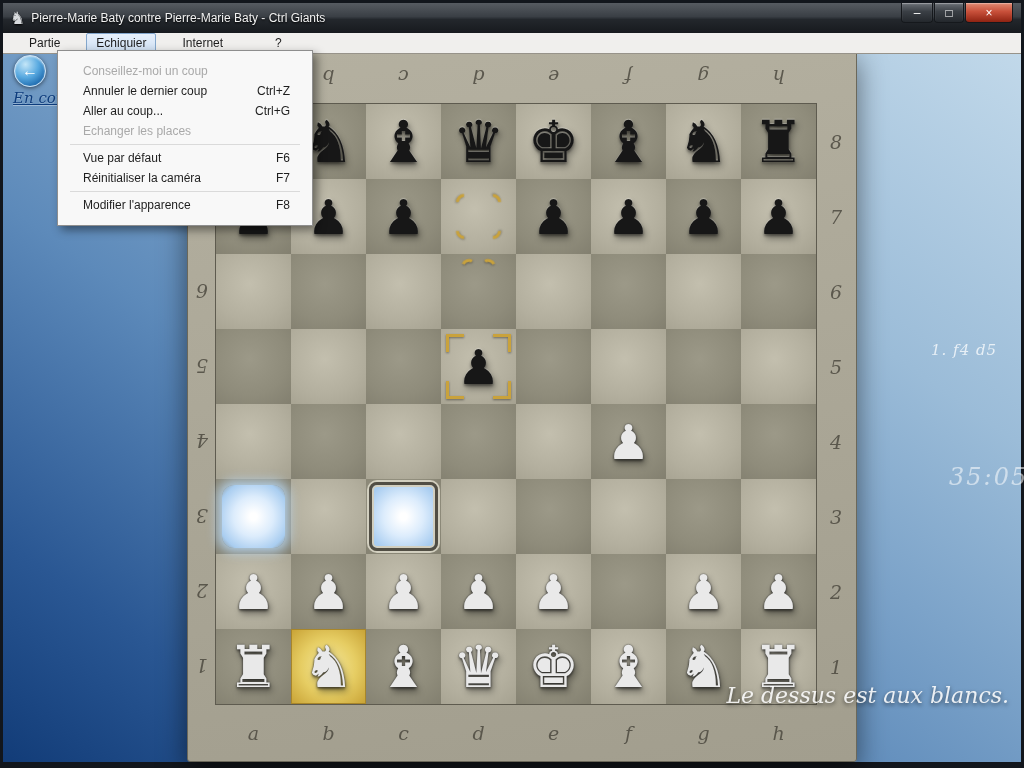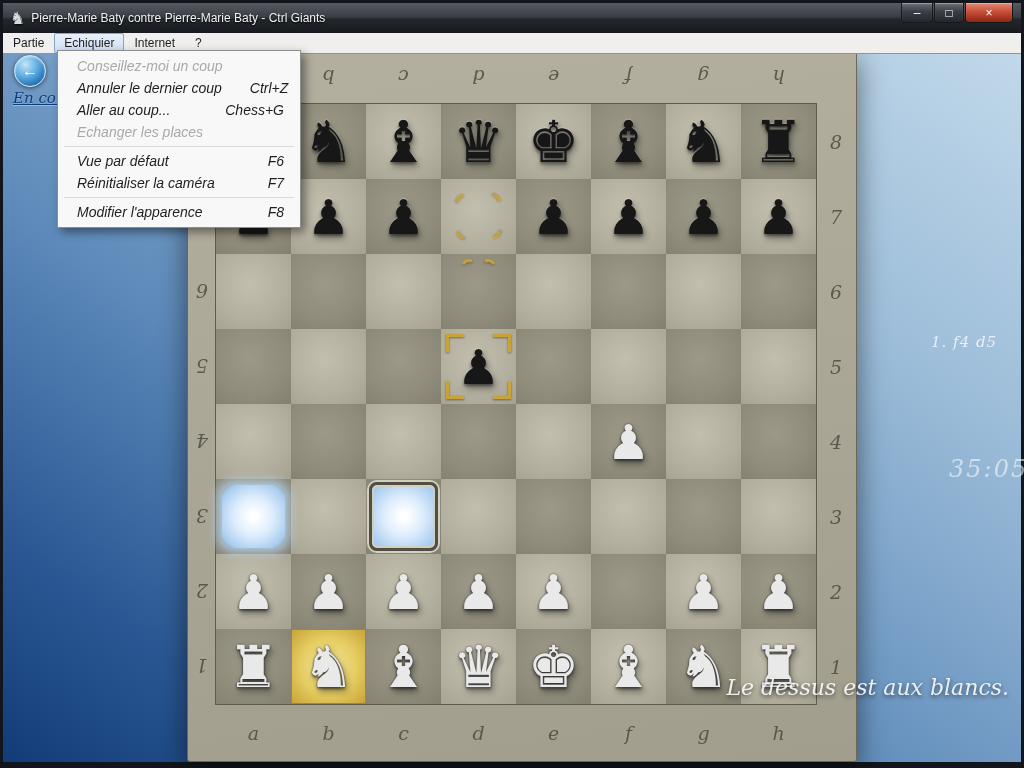--- a/index.html
+++ b/index.html
@@ -15,27 +15,27 @@
   .win-controls{position:absolute;right:8px;top:0;display:flex;}
   .win-btn{height:19px;margin-left:1px;display:flex;align-items:center;justify-content:center;
     color:#fff;font-size:12px;border:1px solid #15181c;border-top:none;
     border-radius:0 0 4px 4px;box-shadow:inset 0 1px 1px rgba(255,255,255,.35);
     background:linear-gradient(#6b7076,#3a3f45 45%,#24282d);}
   .win-btn.min{width:30px;}.win-btn.max{width:28px;}
   .win-btn.close{width:46px;background:linear-gradient(#e08a72,#c8503a 45%,#8f2312);}
   
   .menubar{position:absolute;left:0;top:30px;right:0;height:20px;background:#f0efed;
     border-bottom:1px solid #97938a;display:flex;align-items:stretch;z-index:40;font-size:12px;}
-  .menu-btn{padding:3px 10px;color:#1d1d1d;display:flex;align-items:center;}
+  .menu-btn{padding:3px 26px;color:#1d1d1d;display:flex;align-items:center;}
   .menu-btn.active{background:linear-gradient(#e7f0fb,#cfe0f3);border:1px solid #84a7cc;
     padding:2px 9px;border-radius:2px;}
   
   .dropdown{position:absolute;left:54px;top:47px;width:234px;background:#f8f8f8;
-    border:1px solid #8e8e8e;box-shadow:4px 4px 9px rgba(0,0,0,.45);padding:4px;
-    z-index:60;font-size:14px;font-style:italic;}
+    border:1px solid #8e8e8e;box-shadow:4px 4px 9px rgba(0,0,0,.45);padding:10px;
+    z-index:60;font-size:12px;}
   .menu-item{display:flex;align-items:center;padding:3px 12px 3px 15px;color:#1e1e1e;white-space:nowrap;}
   .menu-item .sc{margin-left:auto;padding-left:28px;}
   .menu-item.disabled{color:#a9a9a9;}
   .menu-item.selected{background:linear-gradient(#4e8bd8,#2b5fb0);color:#fff;border-radius:2px;}
   .menu-sep{border-top:1px solid #dadada;margin:3px 2px;}
   
   .back-button{position:absolute;left:11px;top:52px;width:30px;height:30px;border-radius:50%;
     background:radial-gradient(circle at 35% 28%,#c4e6f8,#58a9e0 45%,#1f6cb0 78%,#0d4c8c);
     border:1px solid #cfe4f4;box-shadow:0 1px 4px rgba(0,0,0,.55),inset 0 1px 2px rgba(255,255,255,.6);
     color:#fff;font-size:16px;font-weight:bold;display:flex;align-items:center;justify-content:center;z-index:30;}
@@ -88,21 +88,21 @@
   .arc2-0{left:20px;top:5px;transform:rotate(-18deg);}
   .arc2-1{left:39px;top:5px;transform:rotate(18deg);}
   
   .piece{position:absolute;width:75px;height:75px;display:flex;align-items:center;justify-content:center;
     font-family:"DejaVu Sans",sans-serif;font-size:58px;z-index:3;line-height:1;
     filter:drop-shadow(2px 4px 3px rgba(0,0,0,.35));}
   .piece.pawn{font-size:48px;}
   .piece.black{color:#171717;text-shadow:0 2px 3px rgba(0,0,0,.45),0 -1px 1px rgba(255,255,255,.3);}
   .piece.white{color:#e9e9e9;text-shadow:0 0 2px #3c3c3c,0 2px 3px rgba(0,0,0,.55);}
   
-  .hud{position:absolute;z-index:20;font-family:"DejaVu Serif",serif;font-style:italic;}
+  .hud{position:absolute;z-index:20;font-family:"DejaVu Serif",serif;font-style:italic;margin-top:8px;}
   .hud-moves{left:928px;top:330px;width:92px;font-size:15px;color:rgba(255,255,255,.75);letter-spacing:1px;}
   .hud-clock{left:946px;top:452px;font-size:24px;color:rgba(255,255,255,.55);letter-spacing:2px;}
   .hud-status{right:12px;top:672px;font-size:22px;color:rgba(255,255,255,.88);
     text-shadow:0 2px 4px rgba(0,0,0,.55);}
 </style>
 </head>
 <body>
 
 <div class="window">
 
@@ -294,21 +294,21 @@
       <div class="menu-item disabled">
         <span>Conseillez-moi un coup</span>
         <span class="sc"></span>
       </div>
       <div class="menu-item ">
         <span>Annuler le dernier coup</span>
         <span class="sc">Ctrl+Z</span>
       </div>
       <div class="menu-item ">
         <span>Aller au coup...</span>
-        <span class="sc">Chess+G</span>
+        <span class="sc">Ctrl+G</span>
       </div>
       <div class="menu-item disabled">
         <span>Echanger les places</span>
         <span class="sc"></span>
       </div>
       <div class="menu-sep"></div>
       <div class="menu-item ">
         <span>Vue par défaut</span>
         <span class="sc">F6</span>
       </div>

